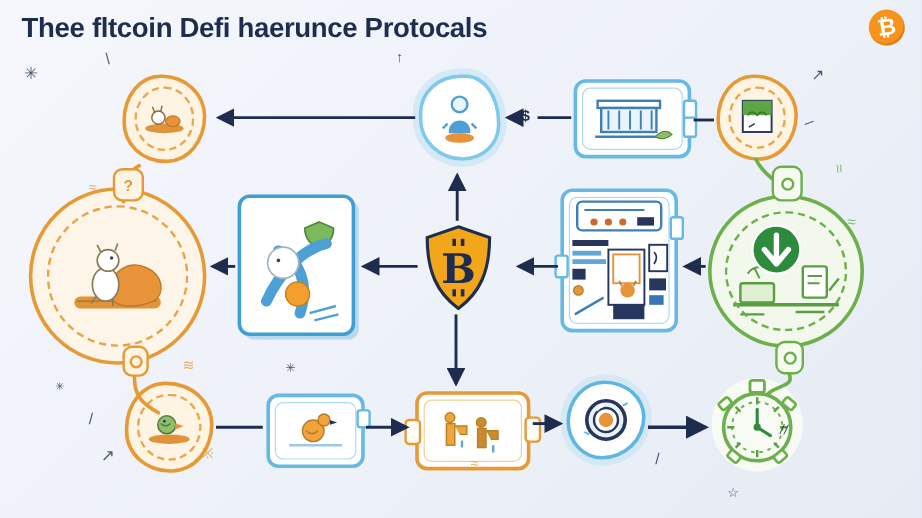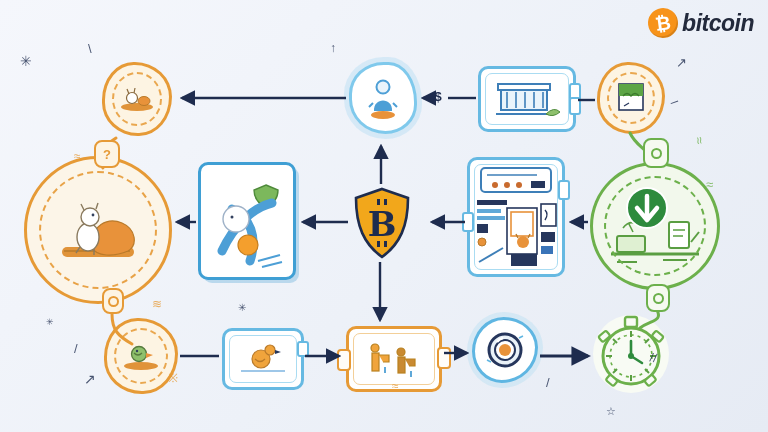--- a/index.html
+++ b/index.html
@@ -76,24 +76,24 @@
     background:transparent;color:var(--ink);font-size:13px;font-weight:bold;
   }
   .deco{position:absolute;z-index:1;opacity:.8;line-height:1;user-select:none;}
   .node svg{display:block;}
 </style>
 </head>
 <body>
 
 <div class="canvas">
 
+  <h1 class="title">Thee fltcoin Defi haerunce Protocals</h1>
 
   <div class="logo">
     <span class="logo-coin">₿</span>
-    <span class="logo-word">bitcoin</span>
   </div>
 
   <svg class="wires" width="768" height="432" viewBox="0 0 768 432">
     <defs>
       <marker id="ah" viewBox="0 0 10 10" refX="8.5" refY="5" markerWidth="6.5" markerHeight="6.5" orient="auto-start-reverse">
         <path d="M0,0 L10,5 L0,10 z" fill="#1e2c4e"></path>
       </marker>
     </defs>
 
     <line class="wire" x1="346" y1="98" x2="182" y2="98" marker-end="url(#ah)"></line>

